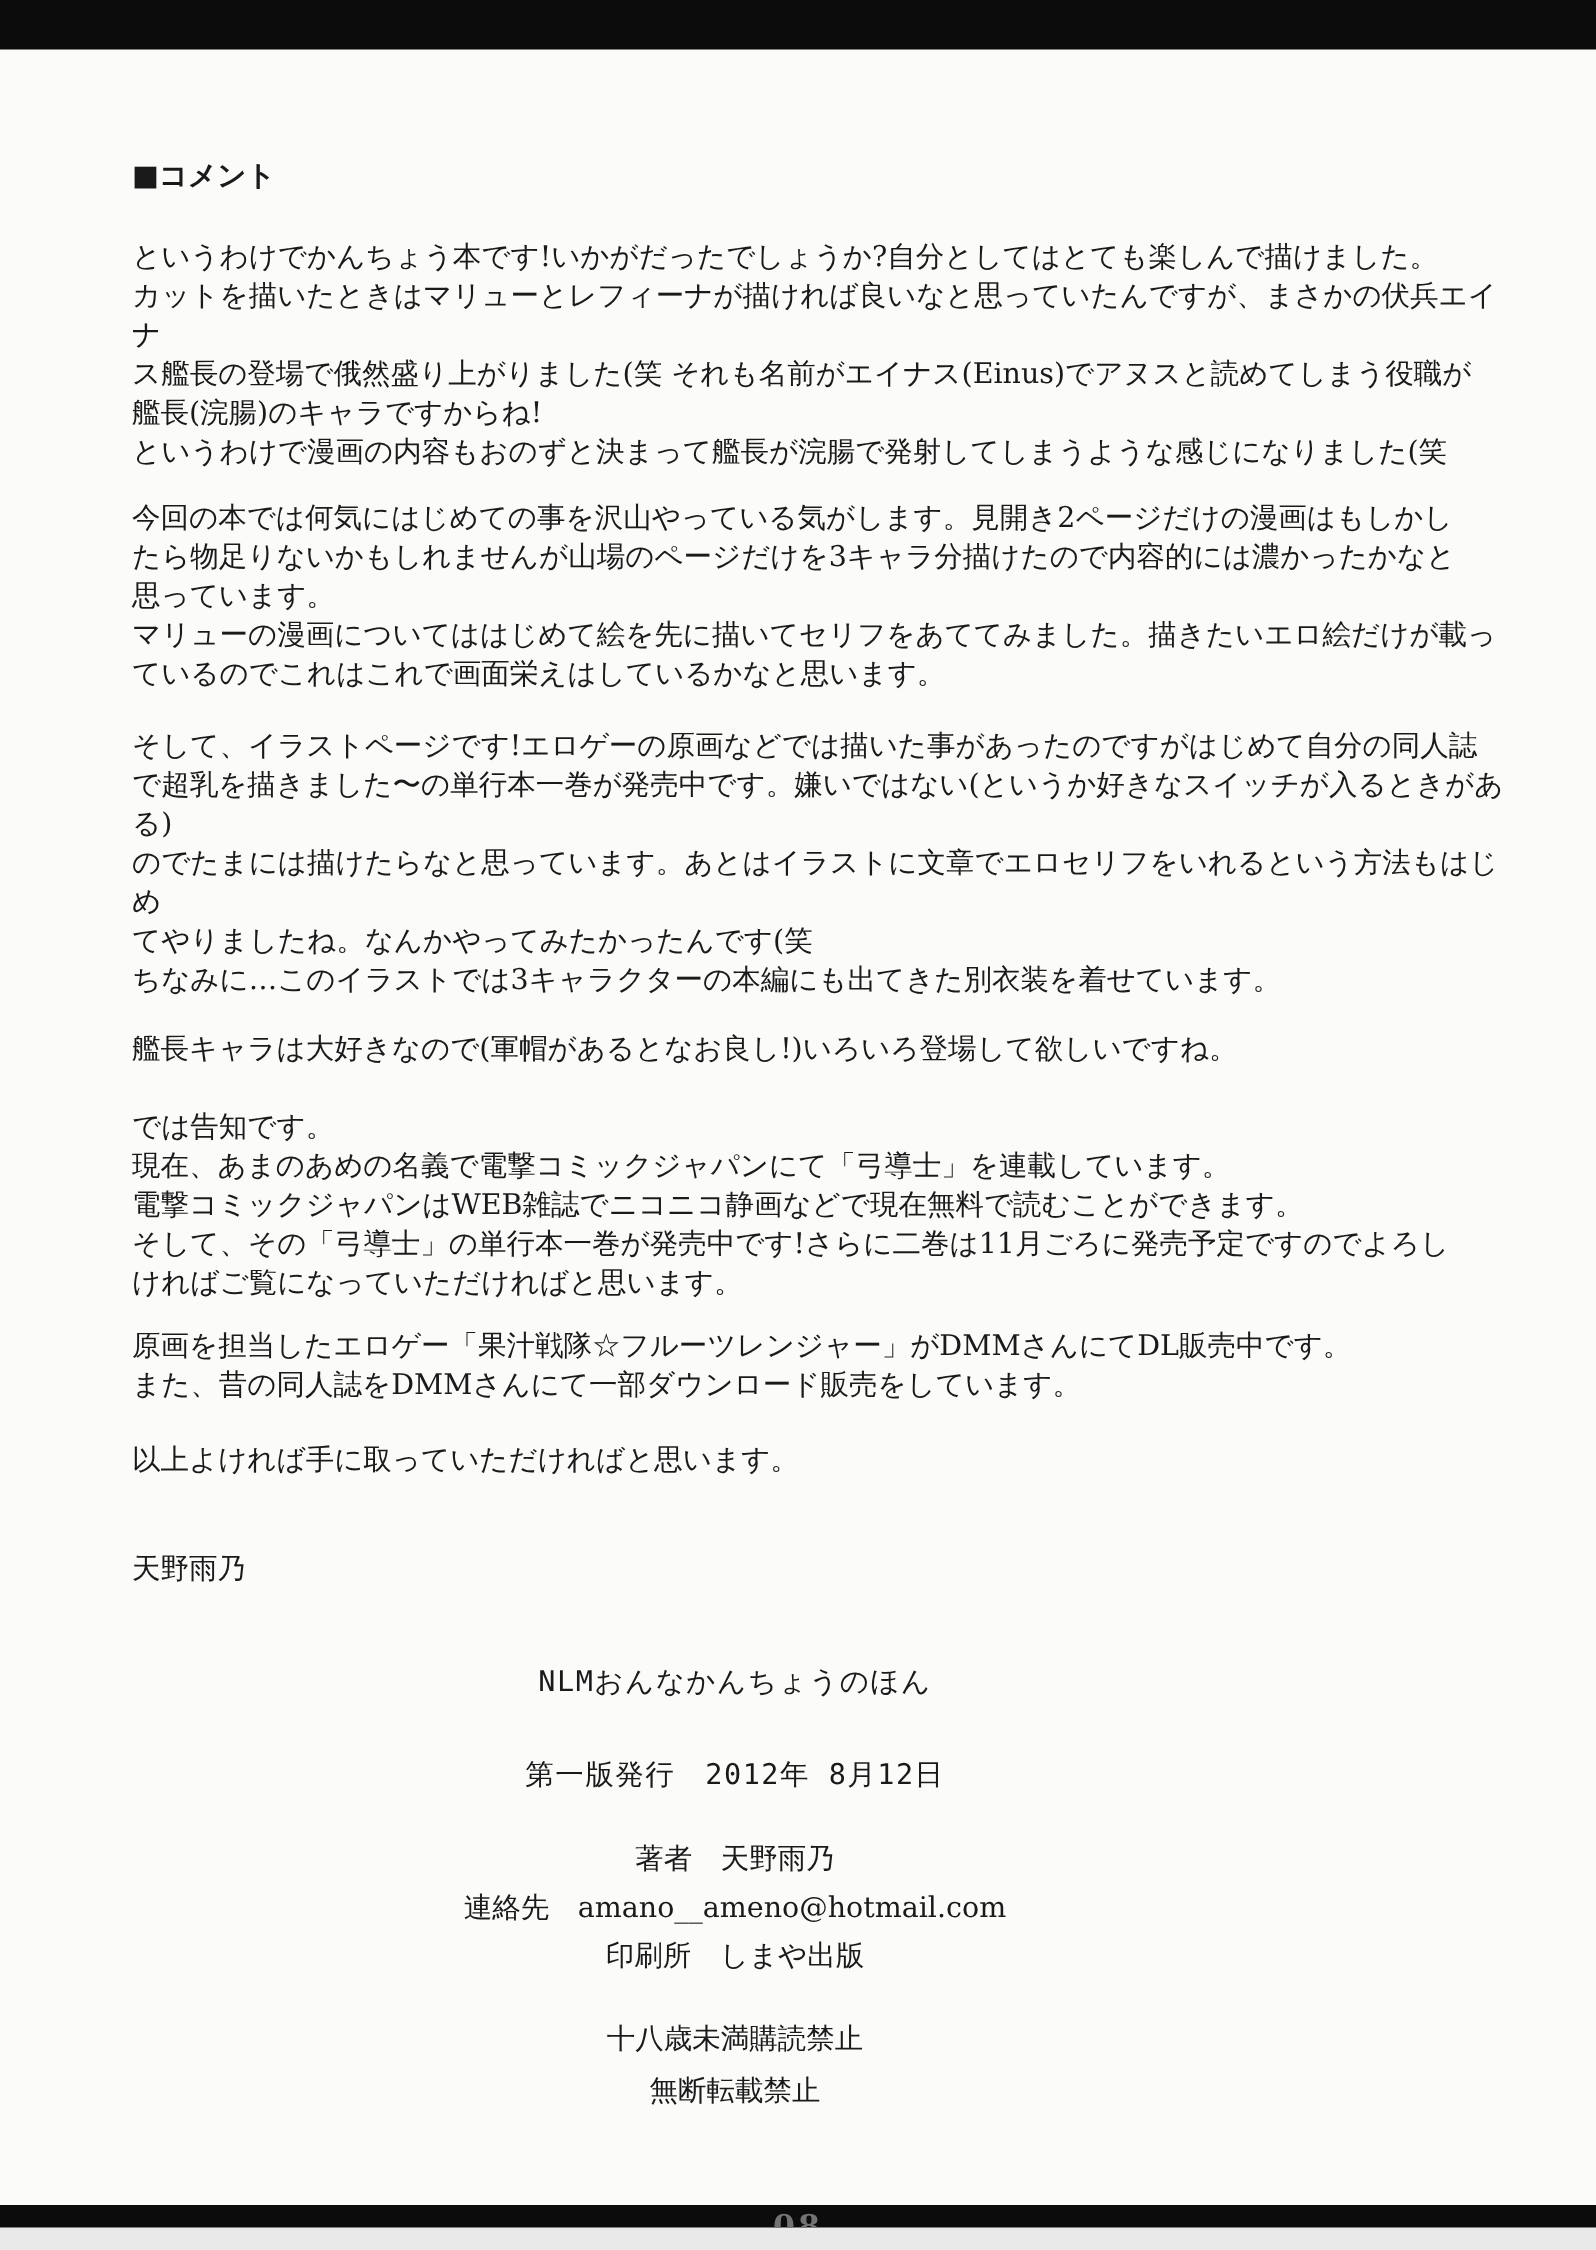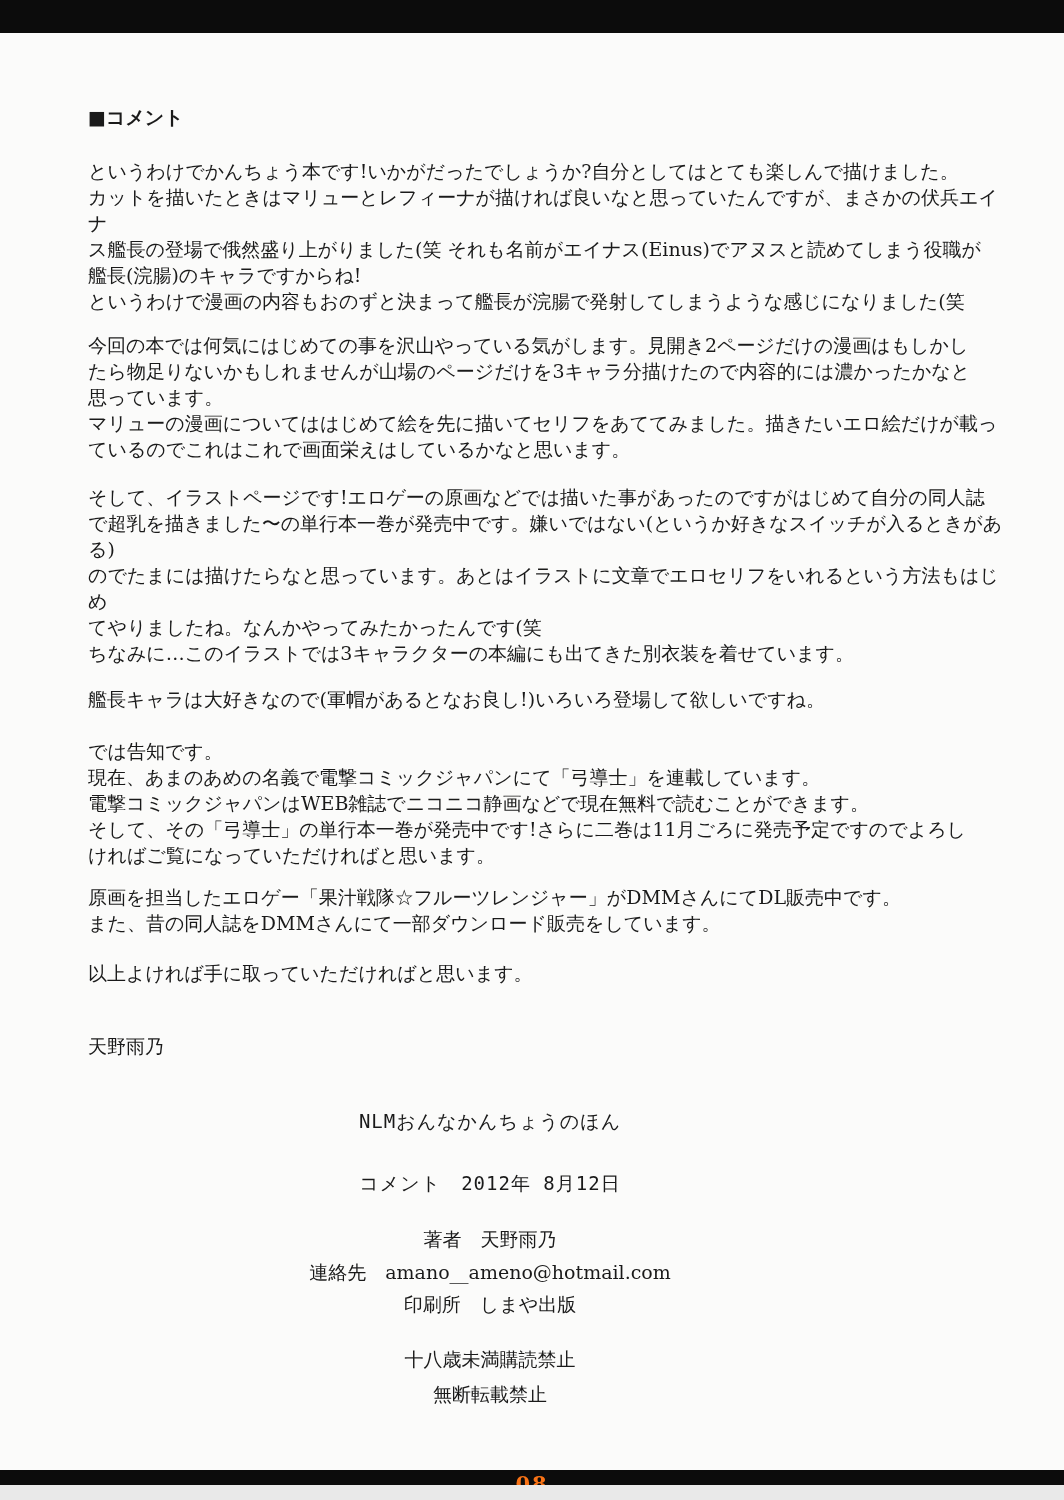--- a/index.html
+++ b/index.html
@@ -13,21 +13,21 @@
     width:1064px; height:1485px;
     background:#fbfbfa;
     color:#1a1a1a;
     overflow:hidden;
   }
   .bar { position:absolute; left:0; width:1064px; background:#0c0c0c; }
   .bar-top { top:0; height:33px; }
   .bar-bottom { top:1470px; height:30px; text-align:center; }
   .pagenum {
     display:inline-block;
-    color:#f97316;
+    color:#737373;
     font-size:21px;
     font-weight:bold;
     line-height:28px;
     letter-spacing:2px;
     font-family:"DejaVu Serif","Liberation Serif",serif;
   }
   .comment {
     position:absolute;
     left:88px; top:104px; width:920px;
     font-size:19px;
@@ -95,21 +95,21 @@
 そして、その「弓導士」の単行本一巻が発売中です!さらに二巻は11月ごろに発売予定ですのでよろし
 ければご覧になっていただければと思います。</p>
     <p class="p6">原画を担当したエロゲー「果汁戦隊☆フルーツレンジャー」がDMMさんにてDL販売中です。
 また、昔の同人誌をDMMさんにて一部ダウンロード販売をしています。</p>
     <p class="p7">以上よければ手に取っていただければと思います。</p>
     <div class="author-name">天野雨乃</div>
   </div>
 
   <div class="colophon">
     <div class="c-title c-gothic">NLMおんなかんちょうのほん</div>
-    <div class="c-edition c-gothic">コメント　2012年 8月12日</div>
+    <div class="c-edition c-gothic">第一版発行　2012年 8月12日</div>
     <div class="c-author">著者　天野雨乃</div>
     <div class="c-contact">連絡先　amano__ameno@hotmail.com</div>
     <div class="c-printer">印刷所　しまや出版</div>
     <div class="c-notice1">十八歳未満購読禁止</div>
     <div class="c-notice2">無断転載禁止</div>
   </div>
 
   <div class="bar bar-bottom">
     <span class="pagenum">08</span>
   </div>

